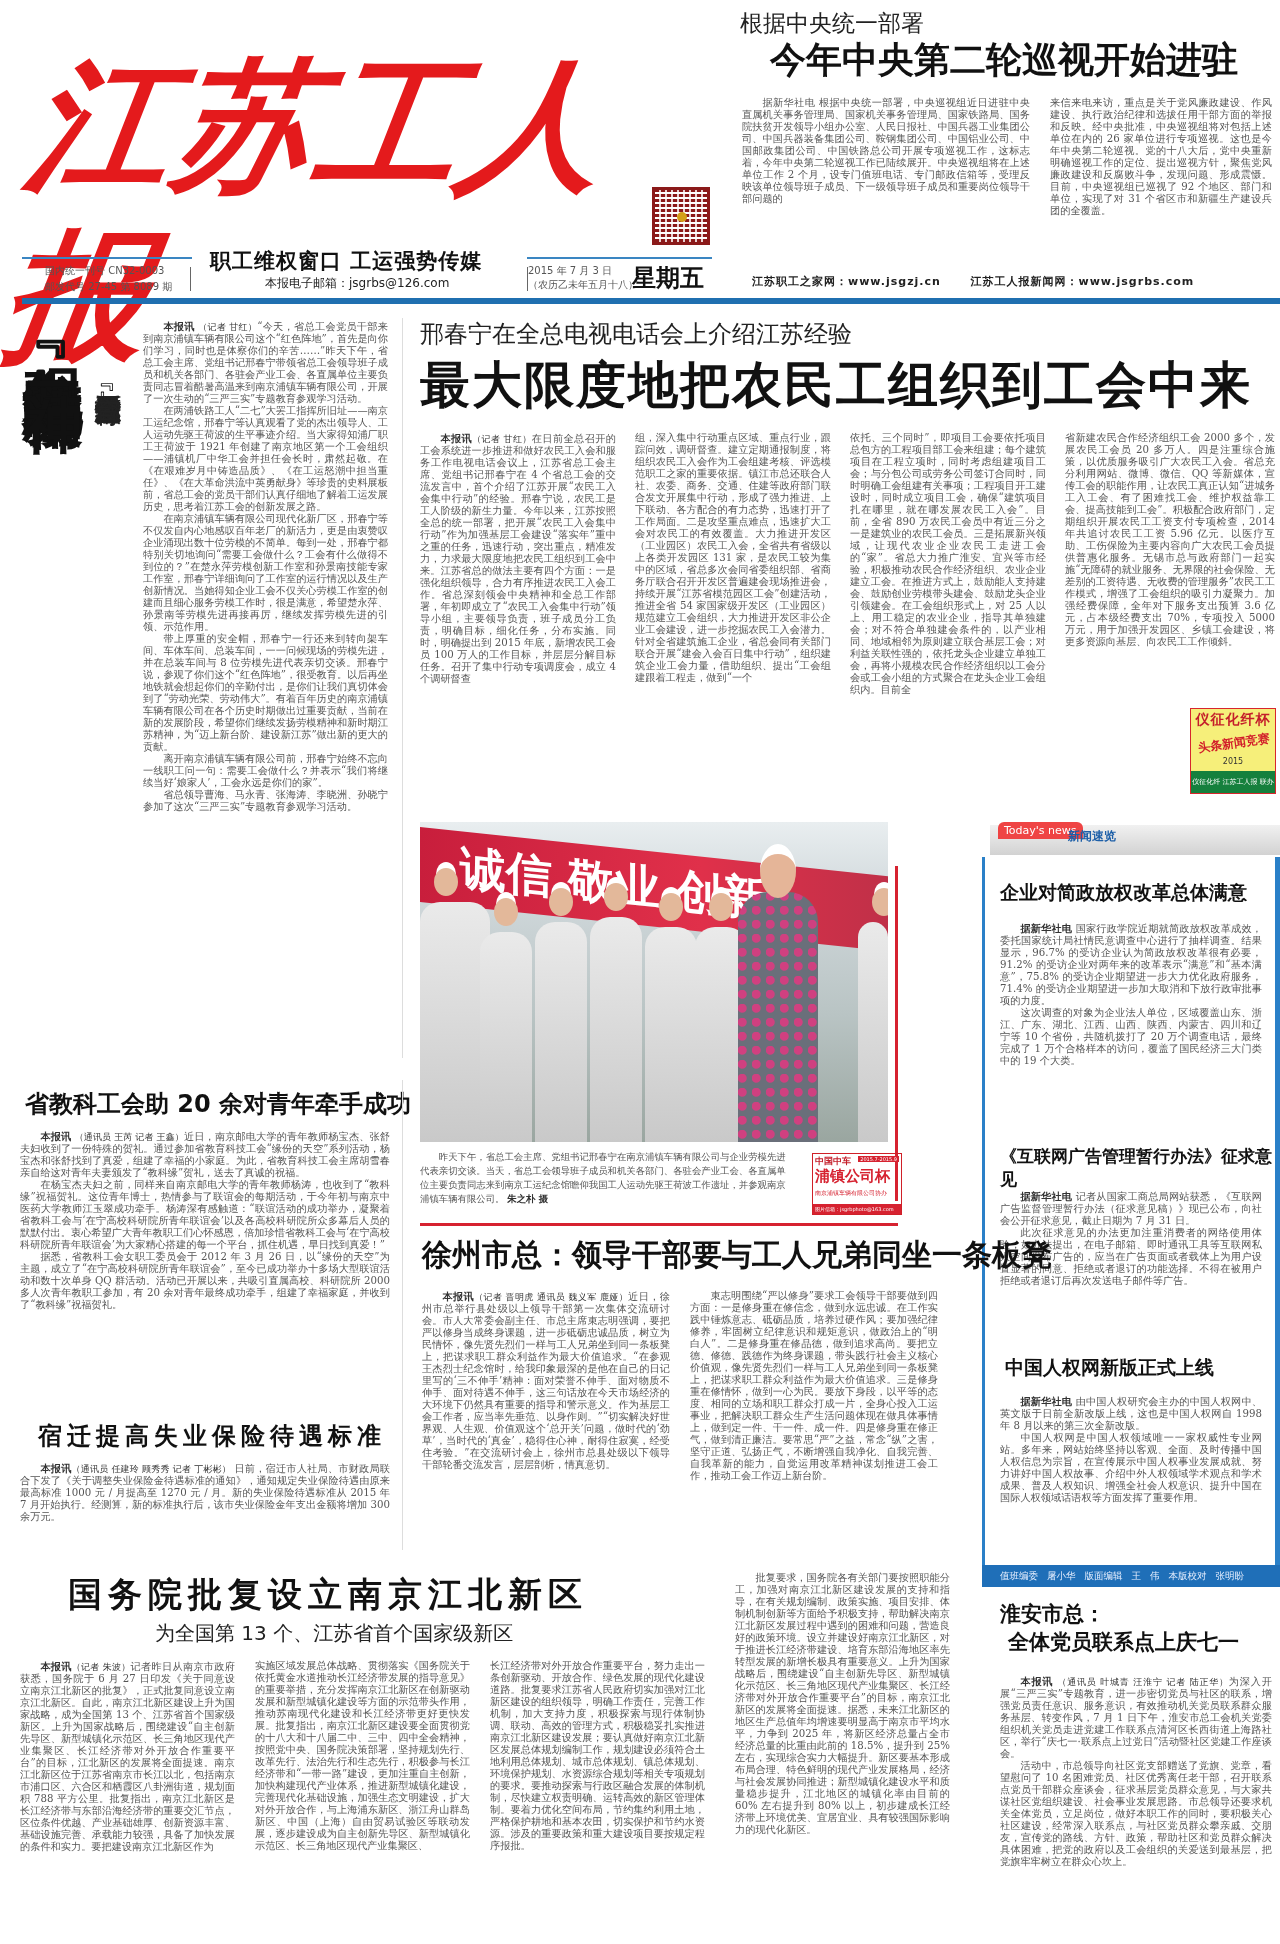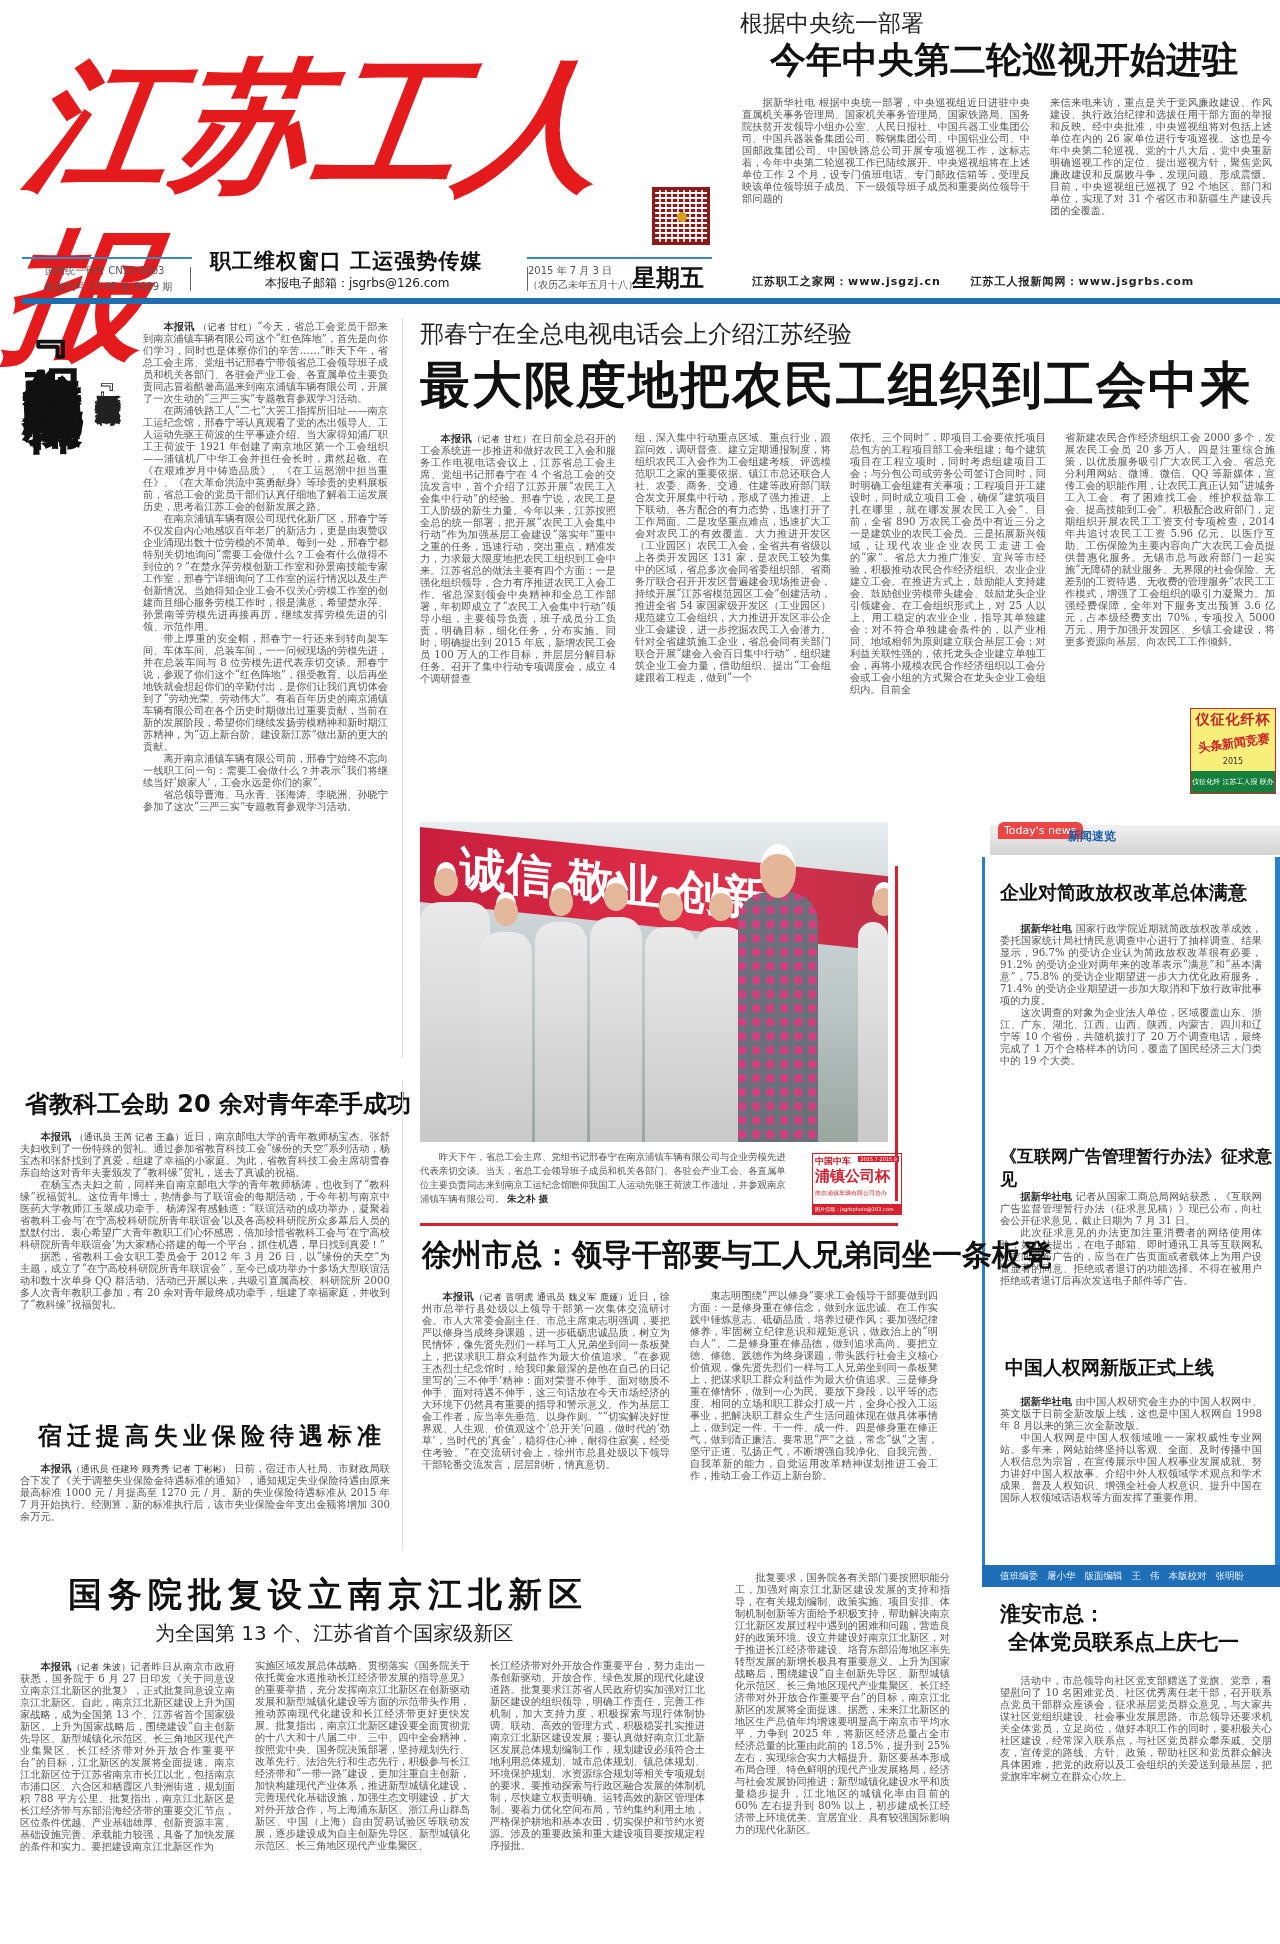--- a/index.html
+++ b/index.html
@@ -199,14 +199,15 @@
 <div class="abs body-text" style="left:20px;top:1660px;width:215px;height:280px;overflow:hidden;">
   <p><span class="lead">本报讯</span><span class="lead"><i>（记者 朱波）</i></span><span>记者昨日从南京市政府获悉，国务院于 6 月 27 日印发《关于同意设立南京江北新区的批复》，正式批复同意设立南京江北新区。自此，南京江北新区建设上升为国家战略，成为全国第 13 个、江苏省首个国家级新区。上升为国家战略后，围绕建设“自主创新先导区、新型城镇化示范区、长三角地区现代产业集聚区、长江经济带对外开放合作重要平台”的目标，江北新区的发展将全面提速。南京江北新区位于江苏省南京市长江以北，包括南京市浦口区、六合区和栖霞区八卦洲街道，规划面积 788 平方公里。批复指出，南京江北新区是长江经济带与东部沿海经济带的重要交汇节点，区位条件优越、产业基础雄厚、创新资源丰富、基础设施完善、承载能力较强，具备了加快发展的条件和实力。要把建设南京江北新区作为</span></p>
 </div>
 <div class="abs body-text" style="left:255px;top:1660px;width:215px;height:280px;overflow:hidden;">实施区域发展总体战略、贯彻落实《国务院关于依托黄金水道推动长江经济带发展的指导意见》的重要举措，充分发挥南京江北新区在创新驱动发展和新型城镇化建设等方面的示范带头作用，推动苏南现代化建设和长江经济带更好更快发展。批复指出，南京江北新区建设要全面贯彻党的十八大和十八届二中、三中、四中全会精神，按照党中央、国务院决策部署，坚持规划先行、改革先行、法治先行和生态先行，积极参与长江经济带和“一带一路”建设，更加注重自主创新，加快构建现代产业体系，推进新型城镇化建设，完善现代化基础设施，加强生态文明建设，扩大对外开放合作，与上海浦东新区、浙江舟山群岛新区、中国（上海）自由贸易试验区等联动发展，逐步建设成为自主创新先导区、新型城镇化示范区、长三角地区现代产业集聚区、</div>
 <div class="abs body-text" style="left:490px;top:1660px;width:215px;height:280px;overflow:hidden;">长江经济带对外开放合作重要平台，努力走出一条创新驱动、开放合作、绿色发展的现代化建设道路。批复要求江苏省人民政府切实加强对江北新区建设的组织领导，明确工作责任，完善工作机制，加大支持力度，积极探索与现行体制协调、联动、高效的管理方式，积极稳妥扎实推进南京江北新区建设发展；要认真做好南京江北新区发展总体规划编制工作，规划建设必须符合土地利用总体规划、城市总体规划、镇总体规划、环境保护规划、水资源综合规划等相关专项规划的要求。要推动探索与行政区融合发展的体制机制，尽快建立权责明确、运转高效的新区管理体制。要着力优化空间布局，节约集约利用土地，严格保护耕地和基本农田，切实保护和节约水资源。涉及的重要政策和重大建设项目要按规定程序报批。</div>
 <div class="abs body-text" style="left:735px;top:1572px;width:215px;height:365px;overflow:hidden;text-indent:2em;">批复要求，国务院各有关部门要按照职能分工，加强对南京江北新区建设发展的支持和指导，在有关规划编制、政策实施、项目安排、体制机制创新等方面给予积极支持，帮助解决南京江北新区发展过程中遇到的困难和问题，营造良好的政策环境。设立并建设好南京江北新区，对于推进长江经济带建设、培育东部沿海地区率先转型发展的新增长极具有重要意义。上升为国家战略后，围绕建设“自主创新先导区、新型城镇化示范区、长三角地区现代产业集聚区、长江经济带对外开放合作重要平台”的目标，南京江北新区的发展将全面提速。据悉，未来江北新区的地区生产总值年均增速要明显高于南京市平均水平，力争到 2025 年，将新区经济总量占全市经济总量的比重由此前的 18.5%，提升到 25% 左右，实现综合实力大幅提升。新区要基本形成布局合理、特色鲜明的现代产业发展格局，经济与社会发展协同推进；新型城镇化建设水平和质量稳步提升，江北地区的城镇化率由目前的 60% 左右提升到 80% 以上，初步建成长江经济带上环境优美、宜居宜业、具有较强国际影响力的现代化新区。</div>
 
 <div class="abs hl-black" style="left:1000px;top:1600px;font-size:21px;">淮安市总：</div>
 <div class="abs hl-black" style="left:1008px;top:1628px;font-size:21px;">全体党员联系点上庆七一</div>
 <div class="abs body-text" style="left:1000px;top:1675px;width:272px;height:265px;overflow:hidden;">
+  <p><span class="lead">本报讯</span> <span class="lead"><i>（通讯员 叶城青 汪淮宁  记者 陆正华）</i></span><span>为深入开展“三严三实”专题教育，进一步密切党员与社区的联系，增强党员责任意识、服务意识，有效推动机关党员联系群众服务基层、转变作风，7 月 1 日下午，淮安市总工会机关党委组织机关党员走进党建工作联系点清河区长西街道上海路社区，举行“庆七一·联系点上过党日”活动暨社区党建工作座谈会。</span></p>
   <p>活动中，市总领导向社区党支部赠送了党旗、党章，看望慰问了 10 名困难党员、社区优秀离任老干部，召开联系点党员干部群众座谈会，征求基层党员群众意见，与大家共谋社区党组织建设、社会事业发展思路。市总领导还要求机关全体党员，立足岗位，做好本职工作的同时，要积极关心社区建设，经常深入联系点，与社区党员群众攀亲戚、交朋友，宣传党的路线、方针、政策，帮助社区和党员群众解决具体困难，把党的政府以及工会组织的关爱送到最基层，把党旗牢牢树立在群众心坎上。</p>
 </div>
 
 </body></html>

